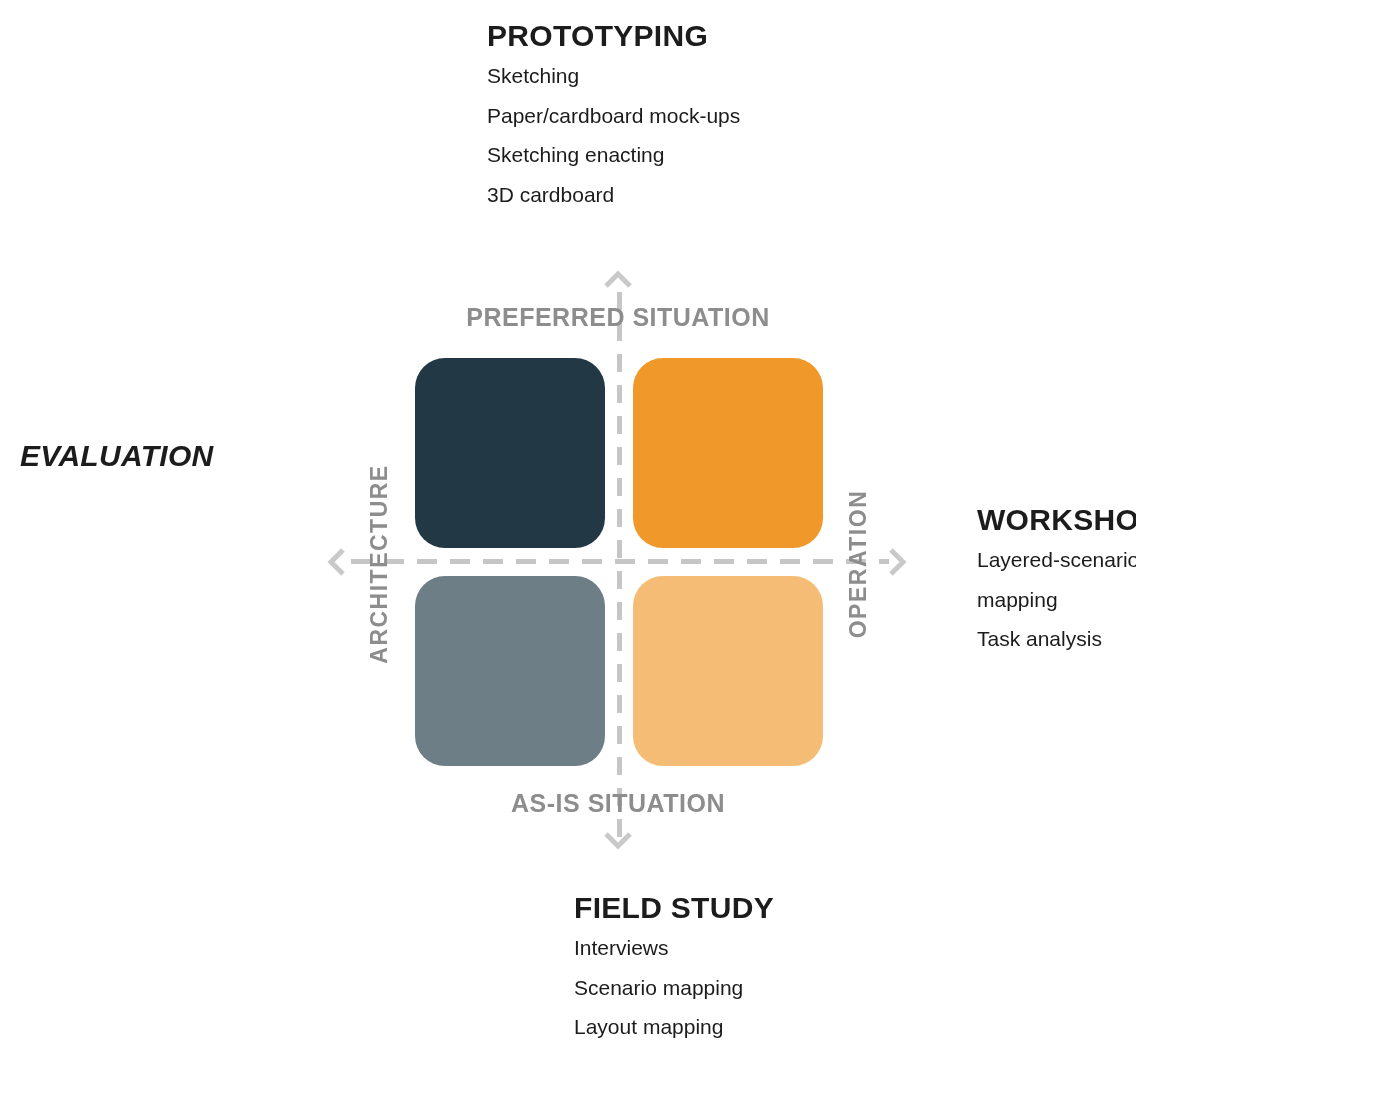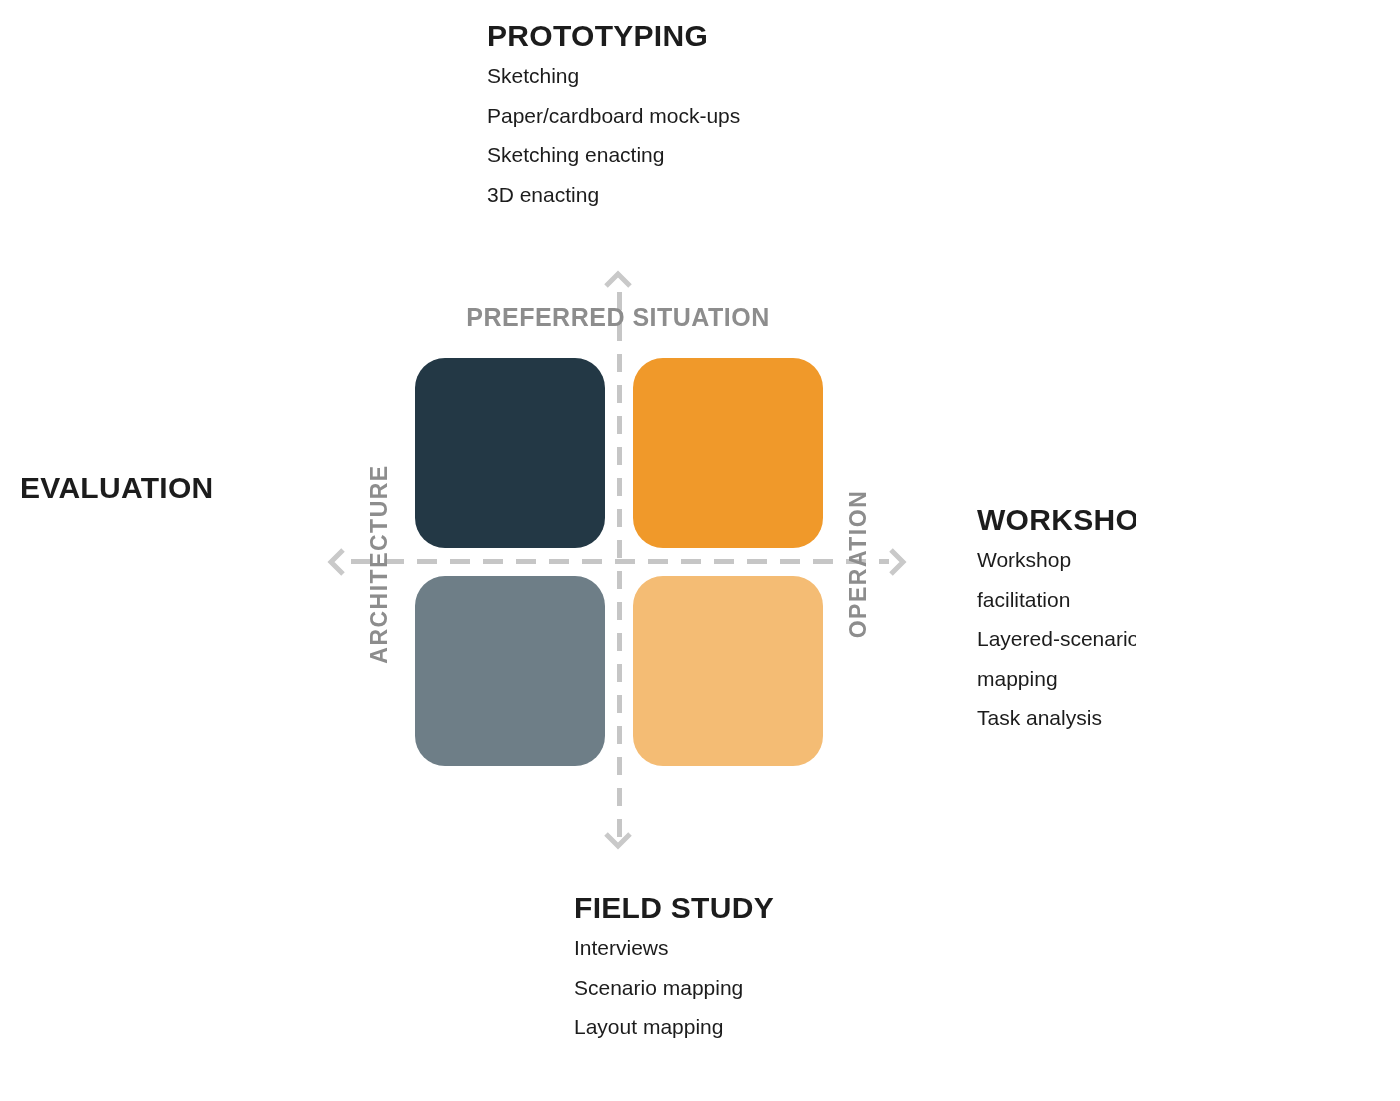--- a/index.html
+++ b/index.html
@@ -8,21 +8,21 @@
     width:1136px; height:1101px;
     background:#ffffff;
     font-family:"Liberation Sans", sans-serif;
     overflow:hidden;
   }
   
   .anno { position:absolute; color:#1c1c1c; }
   .anno-title { font-size:30px; font-weight:700; line-height:40px; letter-spacing:0.3px; }
   .anno-item  { font-size:21px; font-weight:400; line-height:39.5px; }
   .anno-top    { left:487px; top:16px; }
-  .anno-left   { left:20px;  top:468px; }
+  .anno-left   { left:20px;  top:436px;font-style:italic; }
   .anno-right  { left:977px; top:458px;margin-top:42px; }
   .anno-bottom { left:526px; top:888px;margin-left:48px; }
 
   
   .quad { position:absolute; width:190px; height:190px; border-radius:30px; z-index:2; }
   .quad-tl { left:415px; top:358px; }
   .quad-tr { left:633px; top:358px; }
   .quad-bl { left:415px; top:576px; }
   .quad-br { left:633px; top:576px; }
 
@@ -62,30 +62,29 @@
 </head>
 <body>
 
 <div class="canvas">
 
   <div class="anno anno-top">
     <div class="anno-title">PROTOTYPING</div>
     <div class="anno-item">Sketching</div>
     <div class="anno-item">Paper/cardboard mock-ups</div>
     <div class="anno-item">Sketching enacting</div>
-    <div class="anno-item">3D enacting</div>
+    <div class="anno-item">3D cardboard</div>
   </div>
 
   <div class="anno anno-left">
     <div class="anno-title">EVALUATION</div>
   </div>
 
   <div class="anno anno-right">
     <div class="anno-title">WORKSHOP</div>
-    <div class="anno-item">Workshop facilitation</div>
     <div class="anno-item">Layered-scenario mapping</div>
     <div class="anno-item">Task analysis</div>
   </div>
 
   <div class="anno anno-bottom">
     <div class="anno-title">FIELD STUDY</div>
     <div class="anno-item">Interviews</div>
     <div class="anno-item">Scenario mapping</div>
     <div class="anno-item">Layout mapping</div>
   </div>
@@ -100,20 +99,21 @@
     <polyline points="4,2 16,14 28,2"></polyline>
   </svg>
   <svg class="arrow arrow-left" width="18" height="32">
     <polyline points="16,4 4,16 16,28"></polyline>
   </svg>
   <svg class="arrow arrow-right" width="18" height="32">
     <polyline points="2,4 14,16 2,28"></polyline>
   </svg>
 
   <div class="axis-label axis-label-h axis-top">PREFERRED SITUATION</div>
+  <div class="axis-label axis-label-h axis-bottom">AS-IS SITUATION</div>
   <div class="axis-label axis-label-v axis-leftv">ARCHITECTURE</div>
   <div class="axis-label axis-label-v axis-rightv">OPERATION</div>
 
   <div class="quad quad-tl" style="background-color: rgb(35, 56, 69);"></div>
   <div class="quad quad-tr" style="background-color: rgb(240, 153, 42);"></div>
   <div class="quad quad-bl" style="background-color: rgb(110, 126, 135);"></div>
   <div class="quad quad-br" style="background-color: rgb(244, 188, 116);"></div>
 
 </div>
 

